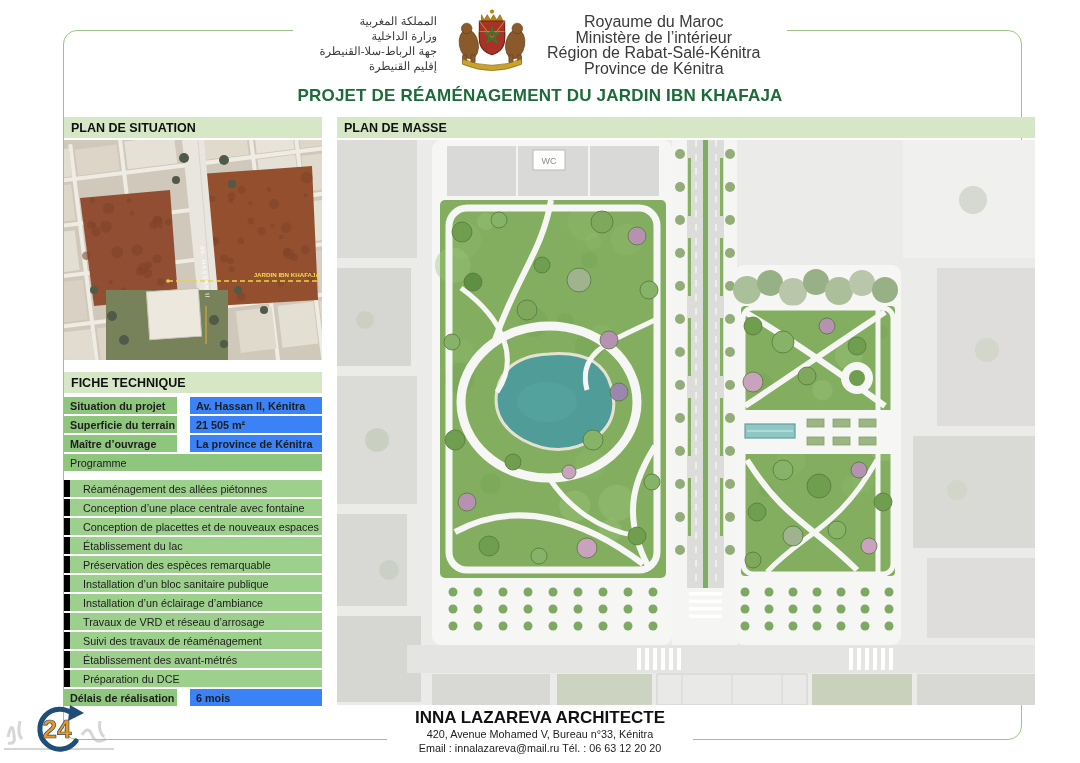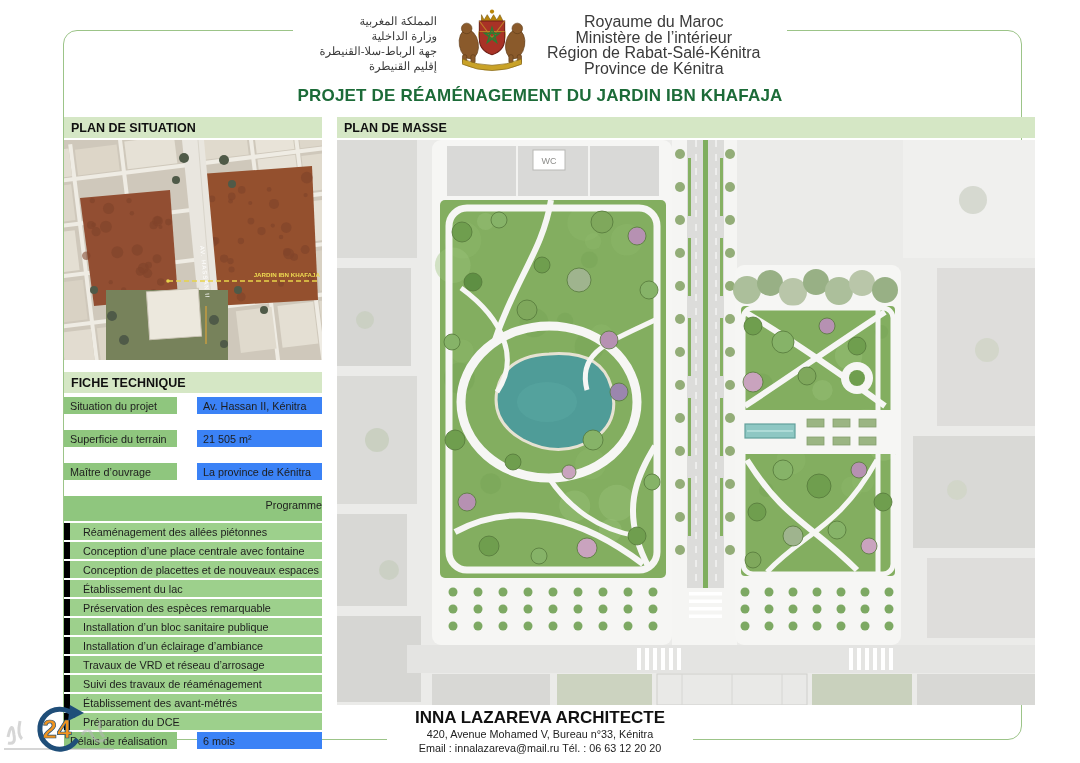--- a/index.html
+++ b/index.html
@@ -19,26 +19,26 @@
               color:#1c6b38;font-weight:bold;font-size:17px;letter-spacing:.2px;}
   
   .left-col{position:absolute;left:64px;top:117px;width:258px;z-index:2;}
   .right-col{position:absolute;left:337px;top:117px;width:698px;z-index:2;}
   .section-bar{height:21px;background:#d5e7c5;font-weight:bold;font-size:12.5px;
                color:#101010;padding:4px 0 0 7px;box-sizing:border-box;}
   .sat-map{display:block;margin-top:2px;width:258px;height:220px;}
   .masse-map{display:block;margin-top:2px;width:698px;height:565px;}
   .fiche-bar{margin-top:12px;}
   #fiche-rows{margin-top:4px;}
-  .frow{display:flex;gap:20px;margin-bottom:16px;}
+  .frow{display:flex;gap:13px;margin-bottom:2px;font-weight:bold;}
   .fcell{font-size:10.8px;padding:3px 0 0 6px;box-sizing:border-box;height:17px;color:#1d1d1d;}
   .fcell-label{width:113px;background:#8fc67e;}
   .fcell-value{flex:1;background:#3b82f6;}
-  .frow-wide{height:25px;background:#8fc67e;margin-bottom:2px;font-size:10.8px;
-             padding:3px 0 0 6px;box-sizing:border-box;color:#1d1d1d;text-align:right;}
+  .frow-wide{height:17px;background:#8fc67e;margin-bottom:9px;font-size:10.8px;
+             padding:3px 0 0 6px;box-sizing:border-box;color:#1d1d1d;}
   .frow-item{height:17px;background:#9dd08c;margin-bottom:2px;font-size:10.8px;
              padding:3px 0 0 13px;box-sizing:border-box;border-left:6px solid #000000;color:#1d1d1d;}
   
   .footer{position:absolute;top:706px;left:0;width:100%;text-align:center;z-index:3;}
   .footer-inner{display:inline-block;background:#fff;padding:2px 28px 2px 28px;}
   .footer-name{font-weight:bold;font-size:17px;color:#111;}
   .footer-line{font-size:10.8px;line-height:13.5px;color:#222;}
   
   .watermark{position:absolute;left:0;top:697px;width:118px;height:64px;z-index:4;}
 </style>

